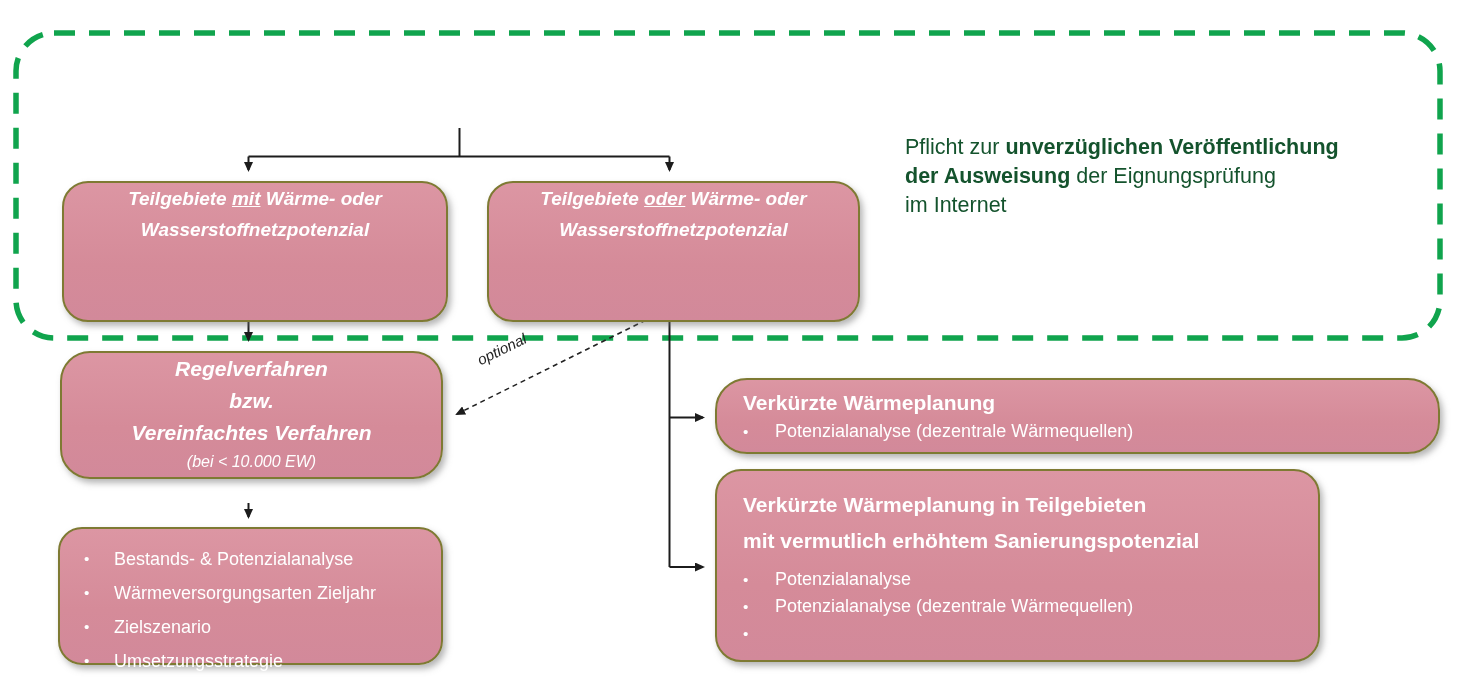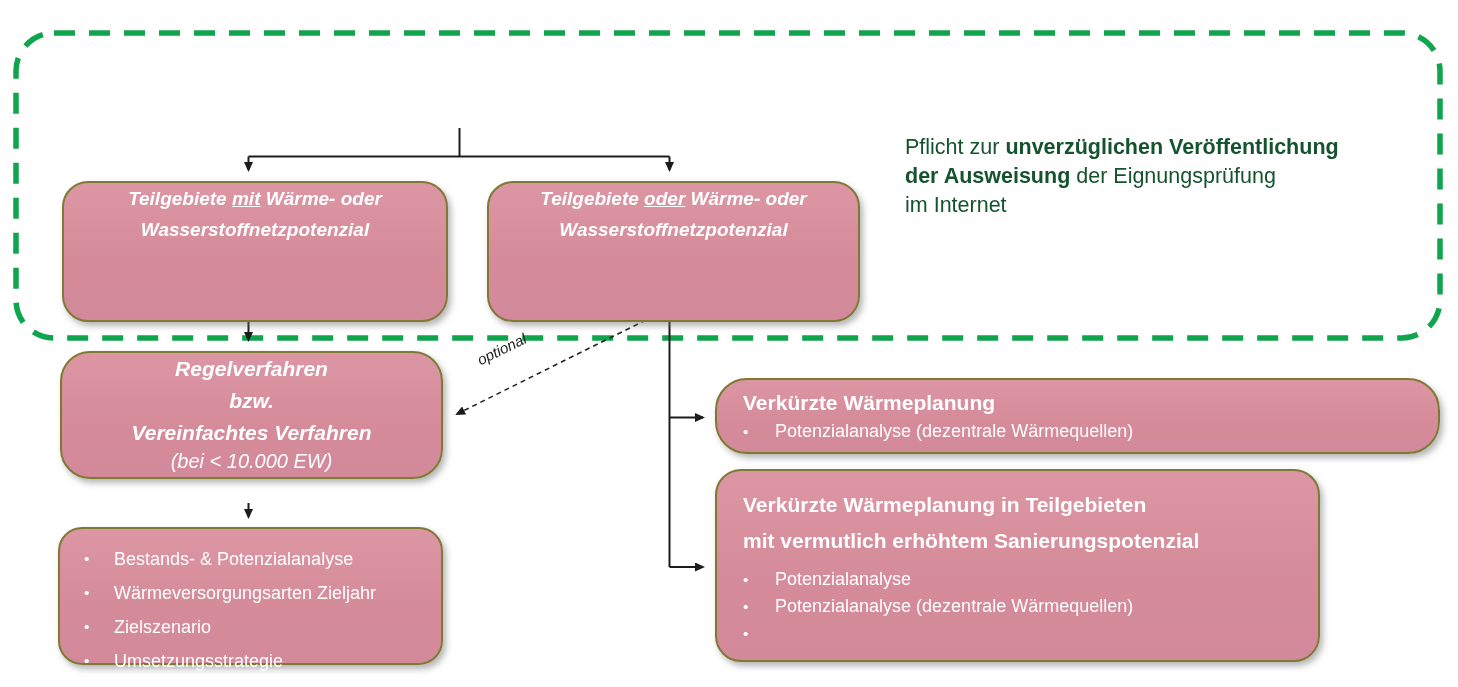--- a/index.html
+++ b/index.html
@@ -14,21 +14,21 @@
     border:2px solid #7e7a33;
     box-shadow:3px 4px 6px rgba(110,110,110,.5);
     color:#ffffff;
   }
   .center-col{display:flex;flex-direction:column;align-items:center;justify-content:flex-start;text-align:center;font-style:italic;}
   #box-eignung{left:60px;top:71px;width:800px;height:58px;border-radius:12px;
     display:flex;align-items:center;justify-content:center;font-weight:700;font-size:21px;}
   #box-mit{left:62px;top:181px;width:386px;height:141px;border-radius:26px;font-weight:700;font-size:19px;line-height:31px;}
   #box-ohne{left:487px;top:181px;width:373px;height:141px;border-radius:26px;font-weight:700;font-size:19px;line-height:31px;}
   #box-regel{left:60px;top:351px;width:383px;height:128px;border-radius:30px;font-weight:700;font-size:21px;line-height:32px;}
-  #box-regel .subtitle{font-weight:400;font-size:20px;line-height:25px;}
+  #box-regel .subtitle{font-weight:400;font-size:16px;line-height:25px;}
   #box-steps{left:58px;top:527px;width:385px;height:138px;border-radius:24px;padding:13px 8px 0 24px;font-size:18px;}
   #box-steps .bullet-row{line-height:34px;}
   #box-vk1{left:715px;top:378px;width:725px;height:76px;border-radius:32px;padding:8px 18px 0 26px;}
   #box-vk2{left:715px;top:469px;width:605px;height:193px;border-radius:26px;padding:16px 18px 0 26px;}
   .vk-title{font-weight:700;font-size:21px;line-height:30px;}
   #box-vk2 .vk-title{line-height:36px;}
   #box-vk1 .bullet-row,#box-vk2 .bullet-row{font-size:18px;line-height:27px;}
   #box-vk2 .list{margin-top:7px;}
   .bullet-row{display:flex;}
   .bullet{flex:none;width:32px;font-size:0.85em;}

